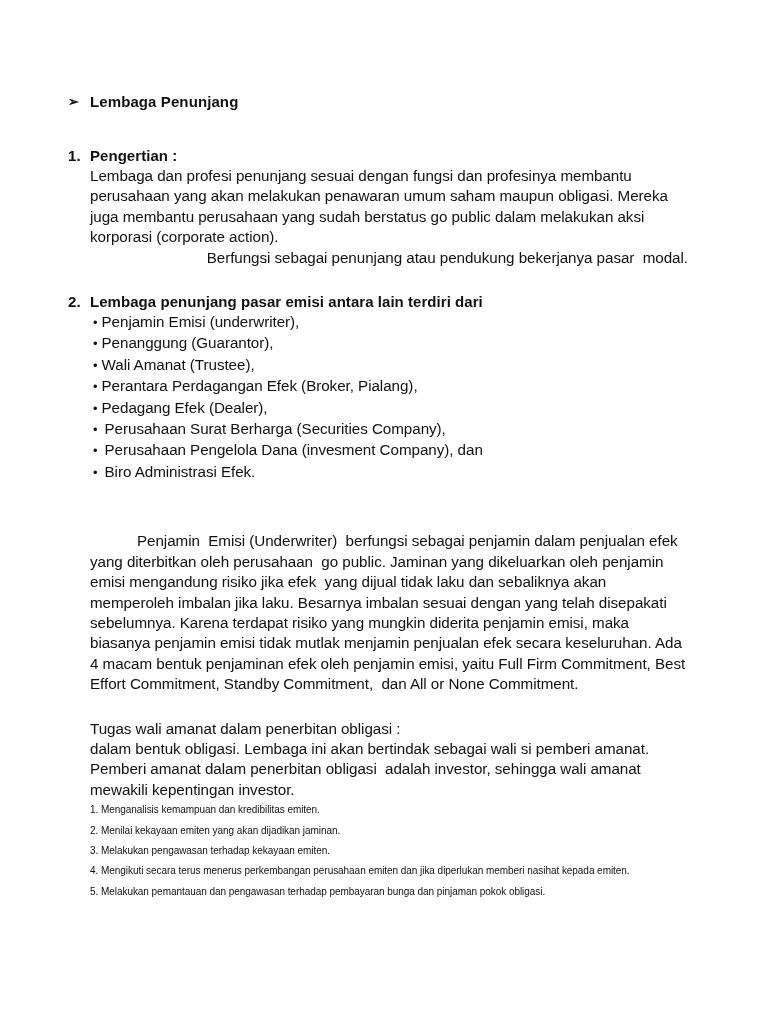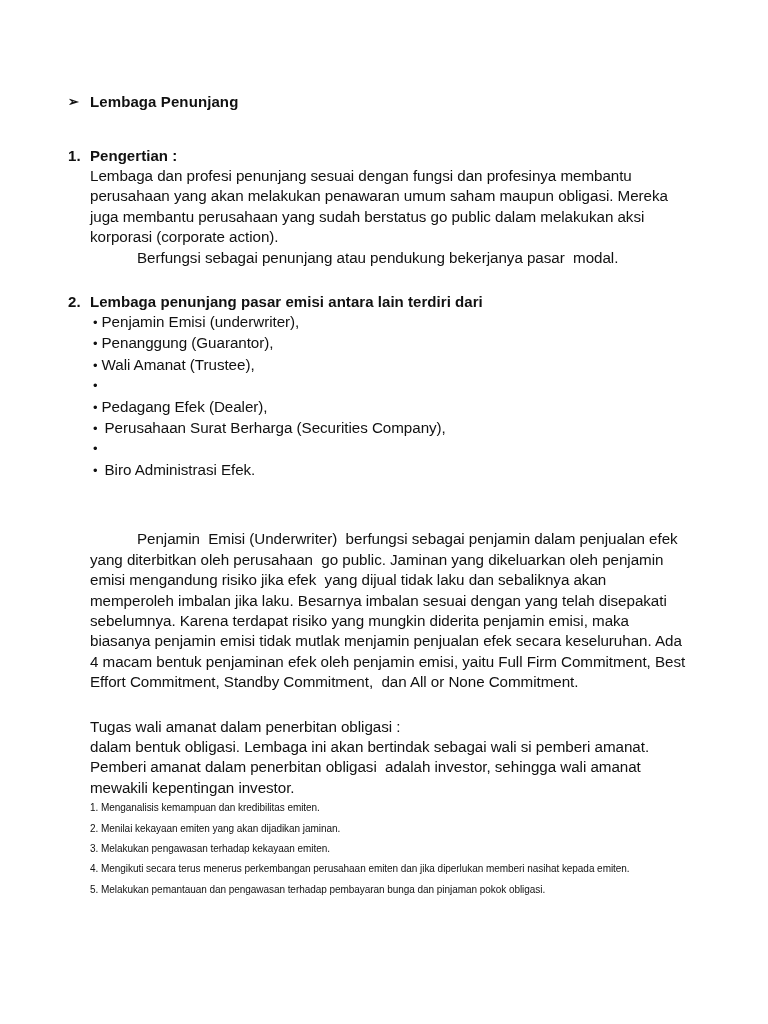--- a/index.html
+++ b/index.html
@@ -64,21 +64,21 @@
 
   
   .para {
     font-size: 15.2px;
     line-height: 20.4px;
     margin: 0;
     padding: 0 0 0 22px;
     letter-spacing: -0.05px;
     white-space: pre-wrap;
   }
-  .para.indent-sm { text-indent: 47px; }
+  .para.indent-sm { text-indent: 47px; text-align: right; }
   .para.indent-lg { text-indent: 47px; }
   .sp-18 { height: 18px; }
   .sp-24 { height: 24px; }
   .sp-30 { height: 30px; }
   .sp-34 { height: 34px; }
 
   
   .bullets {
     list-style: none;
     margin: 0;
@@ -148,31 +148,33 @@
       <li class="bullet-item">
         <span class="bullet-dot">•</span>
         <span class="bullet-text">Penanggung (Guarantor),</span>
       </li>
       <li class="bullet-item">
         <span class="bullet-dot">•</span>
         <span class="bullet-text">Wali Amanat (Trustee),</span>
       </li>
       <li class="bullet-item">
         <span class="bullet-dot">•</span>
+        <span class="bullet-text">Perantara Perdagangan Efek (Broker, Pialang),</span>
       </li>
       <li class="bullet-item">
         <span class="bullet-dot">•</span>
         <span class="bullet-text">Pedagang Efek (Dealer),</span>
       </li>
       <li class="bullet-item">
         <span class="bullet-dot wide">•</span>
         <span class="bullet-text">Perusahaan Surat Berharga (Securities Company),</span>
       </li>
       <li class="bullet-item">
         <span class="bullet-dot wide">•</span>
+        <span class="bullet-text">Perusahaan Pengelola Dana (invesment Company), dan</span>
       </li>
       <li class="bullet-item">
         <span class="bullet-dot wide">•</span>
         <span class="bullet-text">Biro Administrasi Efek.</span>
       </li>
     </ul>
 
     <div class="sp-30"></div>
     <div class="sp-18"></div>
 

